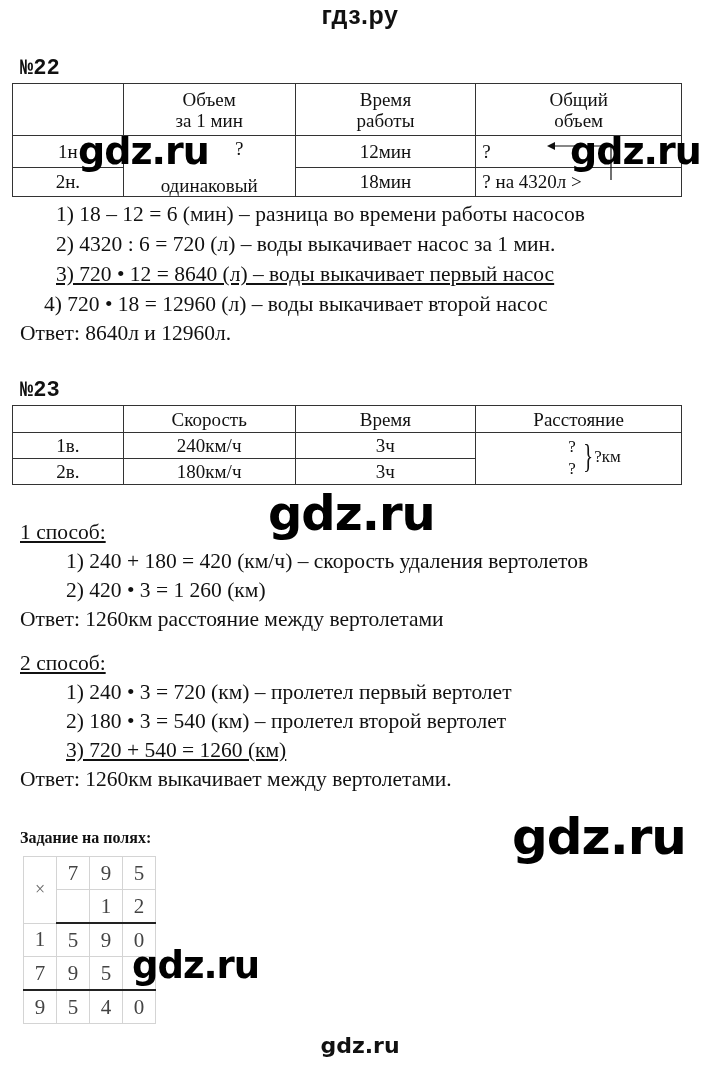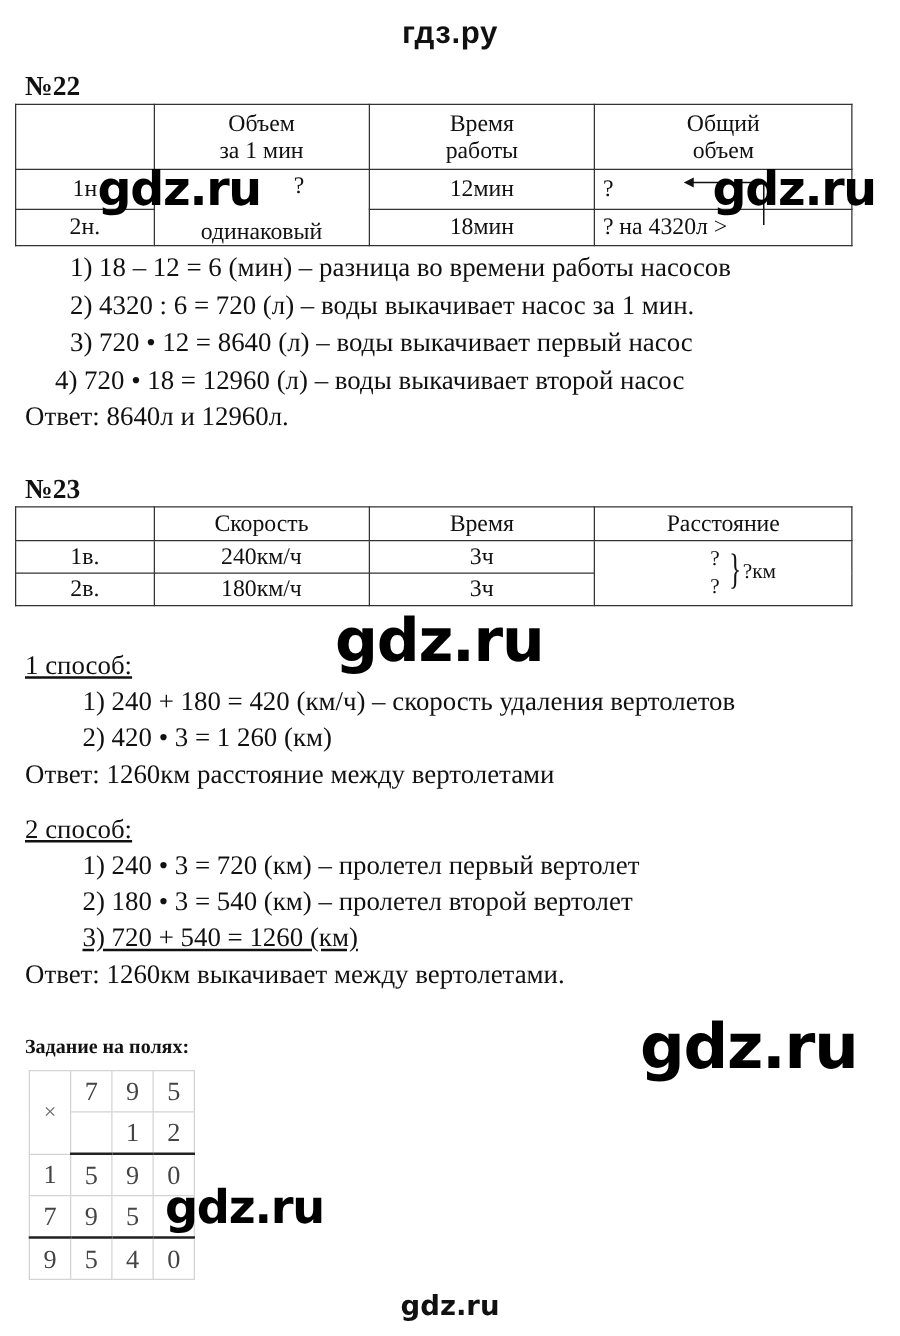--- a/index.html
+++ b/index.html
@@ -1,21 +1,21 @@
 <!DOCTYPE html>
 <html><head>
 <meta charset="utf-8">
 <style>
   html, body { margin: 0; padding: 0; background: #ffffff; }
   body { width: 720px; height: 1069px; position: relative; overflow: hidden; color: #111; }
 
-  .site-title { position: absolute; top: 12px; left: 0; width: 720px; text-align: center; font-family: "Liberation Sans", sans-serif; font-weight: bold; font-size: 25px; letter-spacing: 0.5px; }
+  .site-title { position: absolute; top: 1px; left: 0; width: 720px; text-align: center; font-family: "Liberation Sans", sans-serif; font-weight: bold; font-size: 25px; letter-spacing: 0.5px; }
   .footer-mark { position: absolute; top: 1033px; left: 0; width: 720px; text-align: center; font-family: "DejaVu Sans", sans-serif; font-weight: bold; font-size: 22px; }
 
-  .task-num { position: absolute; font-family: Liberation Serif, serif; font-weight: bold; font-size: 22px; }
+  .task-num { position: absolute; font-family: Liberation Mono, monospace; font-weight: bold; font-size: 22px; }
 
   table.grid { position: absolute; border-collapse: collapse; font-family: "Liberation Serif", serif; font-size: 19px; }
   table.grid td { border: 1.5px solid #333; text-align: center; vertical-align: middle; padding: 0; line-height: 21px; }
 
   .line { position: absolute; font-family: "Liberation Serif", serif; font-size: 21.5px; white-space: nowrap; line-height: 26px; }
   .u { text-decoration: underline; }
   .bold { font-weight: bold; }
 
   .wm { position: absolute; font-family: "DejaVu Sans", sans-serif; font-weight: bold; color: #000; white-space: nowrap; letter-spacing: -1px; }
 
@@ -74,21 +74,21 @@
   <line x1="6" y1="6" x2="66" y2="6" stroke="#111" stroke-width="1.2"></line>
   <polygon points="2,6 10,2 10,10" fill="#111"></polygon>
   <line x1="66" y1="6" x2="66" y2="40" stroke="#111" stroke-width="1.2"></line>
 </svg>
 
 <div class="wm" style="left:78px; top:129px; font-size:38px;">gdz.ru</div>
 <div class="wm" style="left:570px; top:129px; font-size:38px;">gdz.ru</div>
 
 <div class="line" style="left:56px; top:201px;">1) 18 – 12 = 6 (мин) – разница во времени работы насосов</div>
 <div class="line" style="left:56px; top:231px;">2) 4320 : 6 = 720 (л) – воды выкачивает насос за 1 мин.</div>
-<div class="line" style="left:56px; top:261px;">3) 720 • 12 = 8640 (л) – воды выкачивает первый насос</div>
+<div class="line" style="left:56px; top:261px;text-decoration:underline;">3) 720 • 12 = 8640 (л) – воды выкачивает первый насос</div>
 <div class="line" style="left:44px; top:291px;">4) 720 • 18 = 12960 (л) – воды выкачивает второй насос</div>
 <div class="line" style="left:20px; top:320px;">Ответ: 8640л и 12960л.</div>
 
 <div class="task-num" style="left:20px; top:378px;">№23</div>
 
 <table class="grid" style="left:12px; top:405px; width:670px;">
   <tbody>
       <tr style="height:27px;">
     <td style="width:110px;"></td>
     <td style="width:171px;">Скорость</td>

